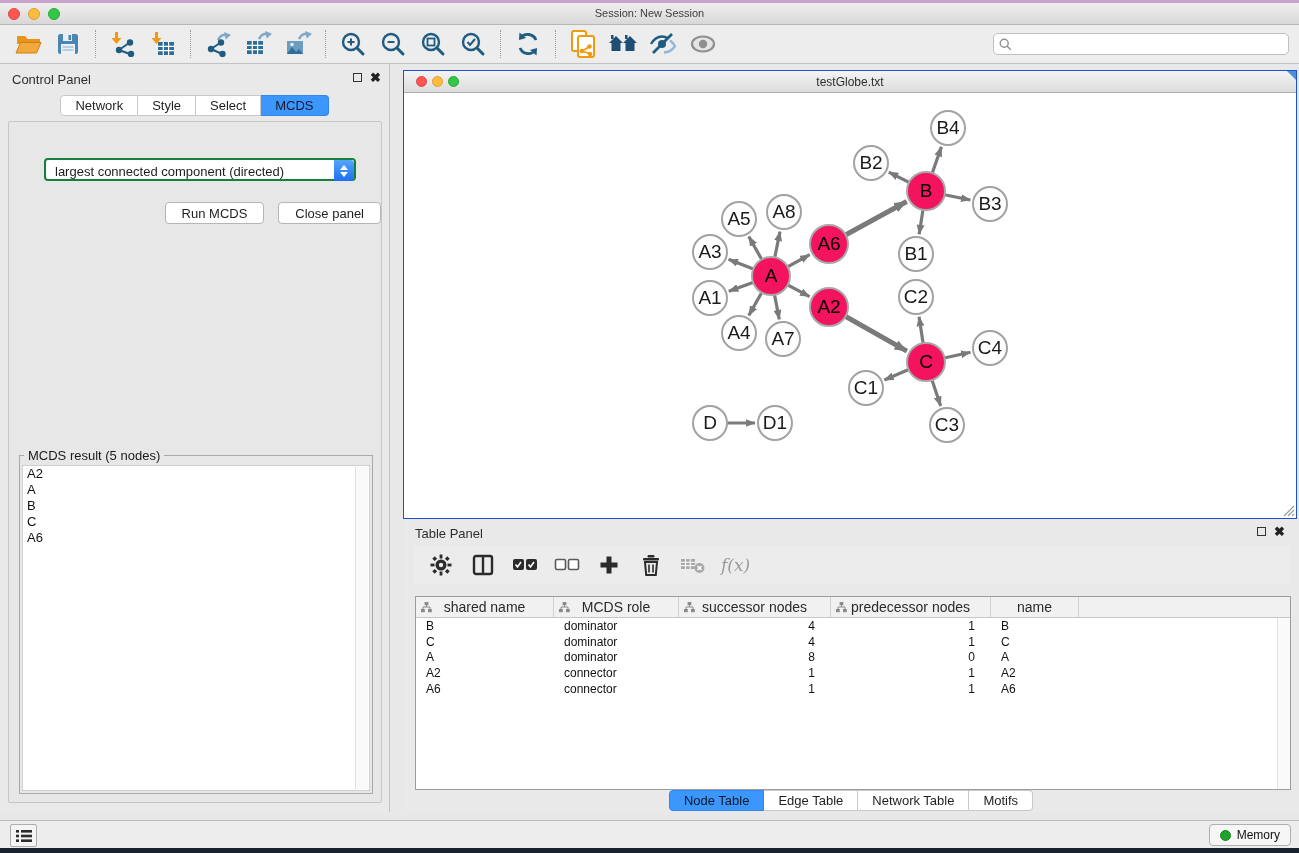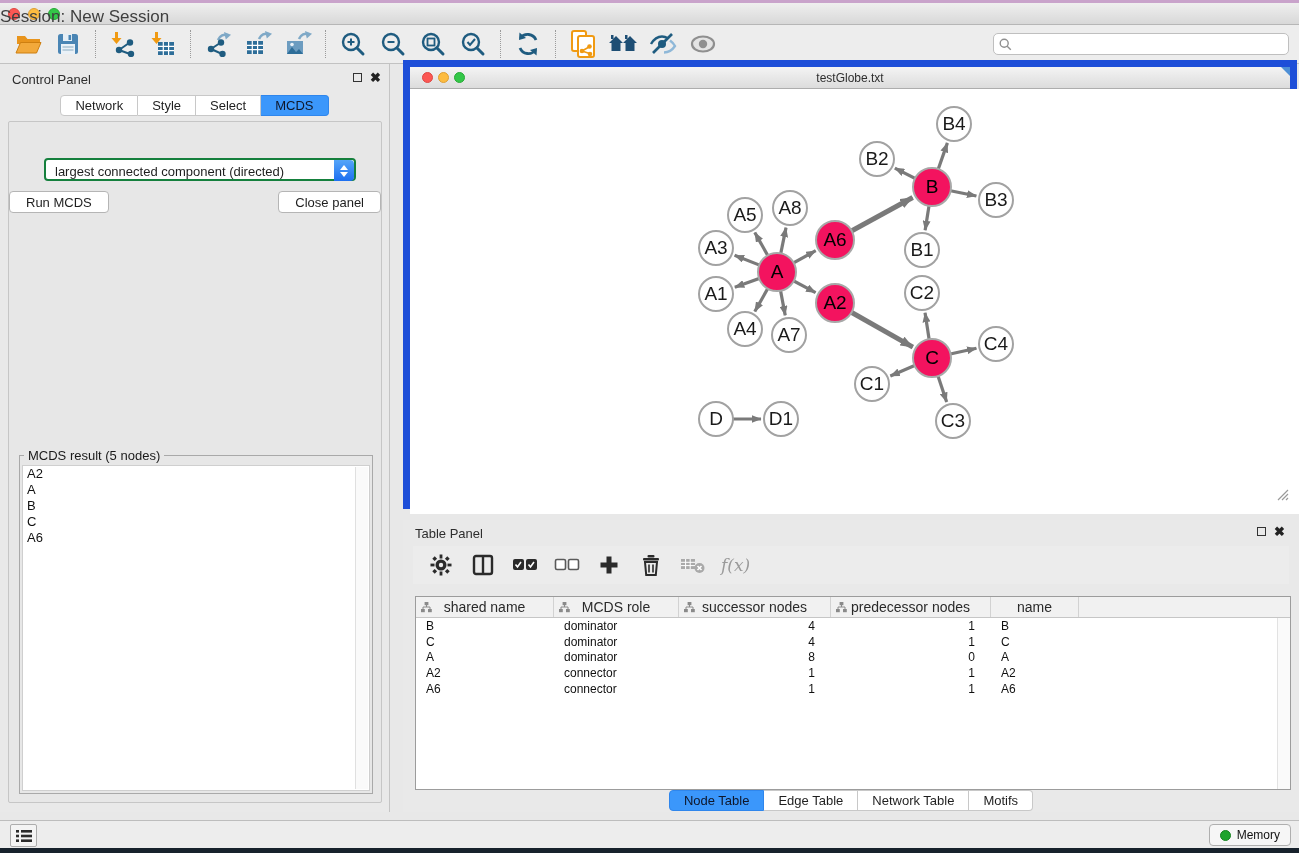--- a/index.html
+++ b/index.html
@@ -8,21 +8,21 @@
     font-family:"Liberation Sans",sans-serif;color:#222;}
   
   .desktop-strip{position:absolute;left:0;top:0;width:100%;height:3px;background:#C9A3CB;}
   
   .titlebar{position:absolute;left:0;top:3px;width:100%;height:22px;
     background:linear-gradient(#EFEFEF,#D8D8D8);border-bottom:1px solid #B6B6B6;}
   .traffic{position:absolute;top:5px;width:12px;height:12px;border-radius:50%;}
   .t-red{left:8px;background:#FC5753;border:1px solid #DF4744;}
   .t-yellow{left:28px;background:#FDBC40;border:1px solid #DE9F34;}
   .t-green{left:48px;background:#33C748;border:1px solid #27AA35;}
-  .title-text{position:absolute;left:0;right:0;top:4px;font-size:17px;color:#3F3F3F;}
+  .title-text{position:absolute;left:0;right:0;top:4px;text-align:center;font-size:11px;color:#3F3F3F;}
   
   .toolbar{position:absolute;left:0;top:25px;width:100%;height:39px;background:#EDEDED;
     border-bottom:1px solid #C2C2C2;display:flex;align-items:center;padding-left:8px;}
   .tb-btn{width:40px;height:34px;display:flex;align-items:center;justify-content:center;flex:0 0 auto;}
   .tb-btn svg{display:block;}
   .tb-sep{width:0;height:28px;border-left:1px dotted #9B9B9B;margin:0 7px;flex:0 0 auto;}
   .tb-spacer{flex:1;}
   .searchbox{position:relative;width:296px;height:22px;margin-right:10px;background:#fff;
     border:1px solid #BFBFBF;border-radius:5px;flex:0 0 auto;}
   .searchbox svg{position:absolute;left:5px;top:4px;}
@@ -45,31 +45,31 @@
   .cp-body{position:absolute;left:8px;top:57px;width:374px;height:682px;background:#E7E7E7;
     border:1px solid #C6C6C6;border-radius:2px;}
   .opt-label{position:absolute;left:0;width:100%;top:15px;text-align:center;font-size:13px;color:#1E1E1E;}
   .combo{position:absolute;left:35px;top:36px;width:312px;height:23px;background:#fff;
     border:2px solid #15803d;border-radius:4px;}
   .combo-text{position:absolute;left:9px;top:4px;font-size:13px;color:#1E1E1E;white-space:nowrap;}
   .combo-step{position:absolute;right:0;top:0;width:20px;height:21px;border-radius:0 4px 4px 0;
     background:linear-gradient(#55A5F9,#1D6FF0);display:flex;flex-direction:column;align-items:center;justify-content:center;gap:2px;}
   .chev-up{width:0;height:0;border-left:4px solid transparent;border-right:4px solid transparent;border-bottom:5px solid #fff;}
   .chev-dn{width:0;height:0;border-left:4px solid transparent;border-right:4px solid transparent;border-top:5px solid #fff;}
-  .cp-buttons{position:absolute;left:0;width:100%;top:69px;display:flex;justify-content:space-between;gap:14px;}
+  .cp-buttons{position:absolute;left:0;width:100%;top:80px;display:flex;justify-content:flex-end;gap:14px;}
   .push-btn{height:22px;padding:0 16px;background:#FFFFFF;border:1px solid #B5B5B5;border-radius:4px;
     font-size:13px;color:#1E1E1E;display:flex;align-items:center;}
   .result-group{position:absolute;left:10px;top:333px;width:354px;height:339px;border:1px solid #A9A9A9;}
   .group-legend{position:absolute;left:4px;top:-8px;background:#E7E7E7;padding:0 4px;font-size:13px;color:#1A1A1A;}
   .result-list{position:absolute;left:2px;right:2px;top:9px;bottom:2px;background:#fff;border:1px solid #CFCFCF;overflow:hidden;}
   .result-scroll{position:absolute;right:1px;top:1px;bottom:1px;width:13px;background:#FAFAFA;border-left:1px solid #E0E0E0;}
   .list-item{font-size:13px;line-height:16px;padding-left:4px;color:#111;}
   
-  .net-window{position:absolute;left:403px;top:60px;width:894px;height:449px;background:#fff;
-    border:7px solid #1d4ed8;}
+  .net-window{position:absolute;left:403px;top:70px;width:894px;height:449px;background:#fff;
+    border:1px solid #1d4ed8;}
   .net-titlebar{position:absolute;left:0;top:0;width:100%;height:22px;
     background:linear-gradient(#F4F4F4,#DCDCDC);border-bottom:1px solid #ADADAD;}
   .net-titlebar .traffic{width:11px;height:11px;top:5px;}
   .nt-red{left:12px;}  .nt-yellow{left:28px;} .nt-green{left:44px;}
   .net-title{position:absolute;left:0;right:0;top:4px;text-align:center;font-size:12px;color:#2E2E2E;}
   .nw-corner{position:absolute;right:0;top:0;width:0;height:0;
     border-left:9px solid transparent;border-top:9px solid #4E8FD6;}
   .net-canvas{position:absolute;left:0;top:22px;width:892px;height:425px;background:#fff;overflow:hidden;}
   .gnode{position:absolute;border-radius:50%;display:flex;align-items:center;justify-content:center;
     font-size:19px;color:#1A1A1A;background:#fff;border:2px solid #A2A2A2;}

